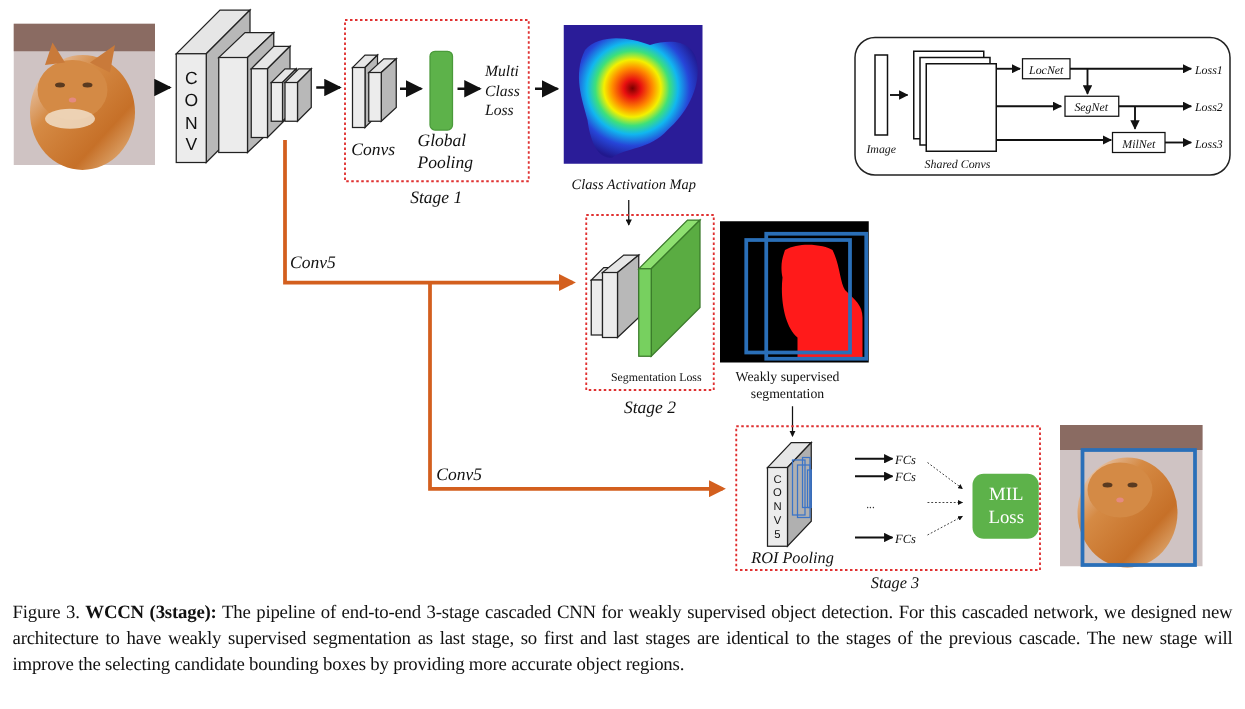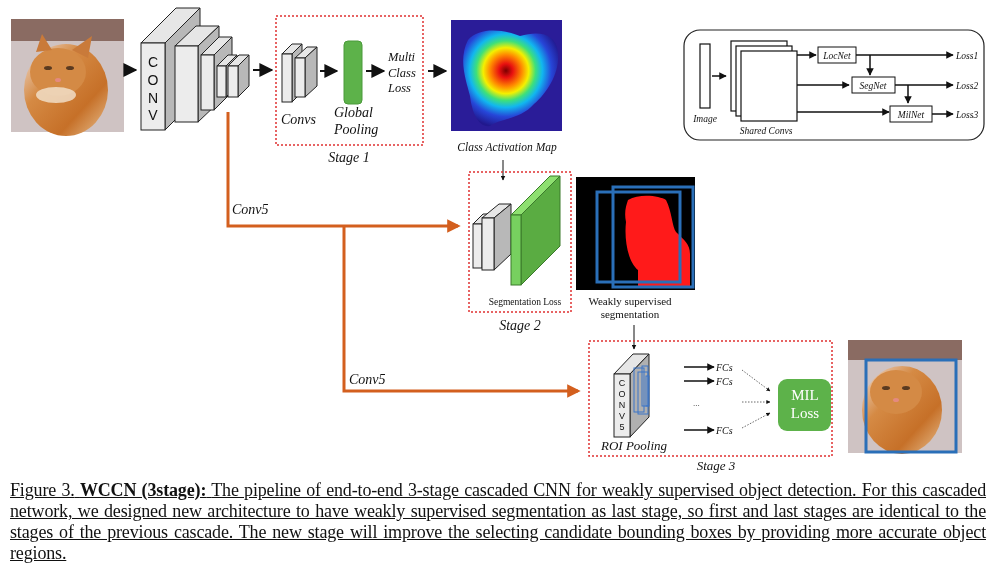--- a/index.html
+++ b/index.html
@@ -2,22 +2,22 @@
 <html><head>
 <meta charset="utf-8">
 <style>
   html, body { margin: 0; padding: 0; background: #ffffff; }
   body { width: 996px; height: 567px; position: relative; overflow: hidden; font-family: "Liberation Serif", serif; }
   #fig { position: absolute; left: 0; top: 0; }
   .serif-i { font-family: "Liberation Serif", serif; font-style: italic; }
   .sans { font-family: "Liberation Sans", sans-serif; }
   #caption {
     position: absolute; left: 10px; top: 480px; width: 976px;
-    font-family: "Liberation Serif", serif; font-size: 18px; line-height: 21px;
-    color: #111; text-align: justify; letter-spacing: -0.15px; text-decoration: underline;
+    font-family: "Liberation Serif", serif; font-size: 15px; line-height: 21px;
+    color: #111; text-align: justify; letter-spacing: -0.15px;
   }
   #caption b { font-weight: bold; }
 </style>
 </head>
 <body>
 
 <svg id="fig" width="996" height="478" viewBox="0 0 996 478">
   <defs>
     <marker id="ah" viewBox="0 0 10 10" refX="9" refY="5" markerWidth="7" markerHeight="7" orient="auto">
       <path d="M0,0 L10,5 L0,10 z" fill="#111"></path>

